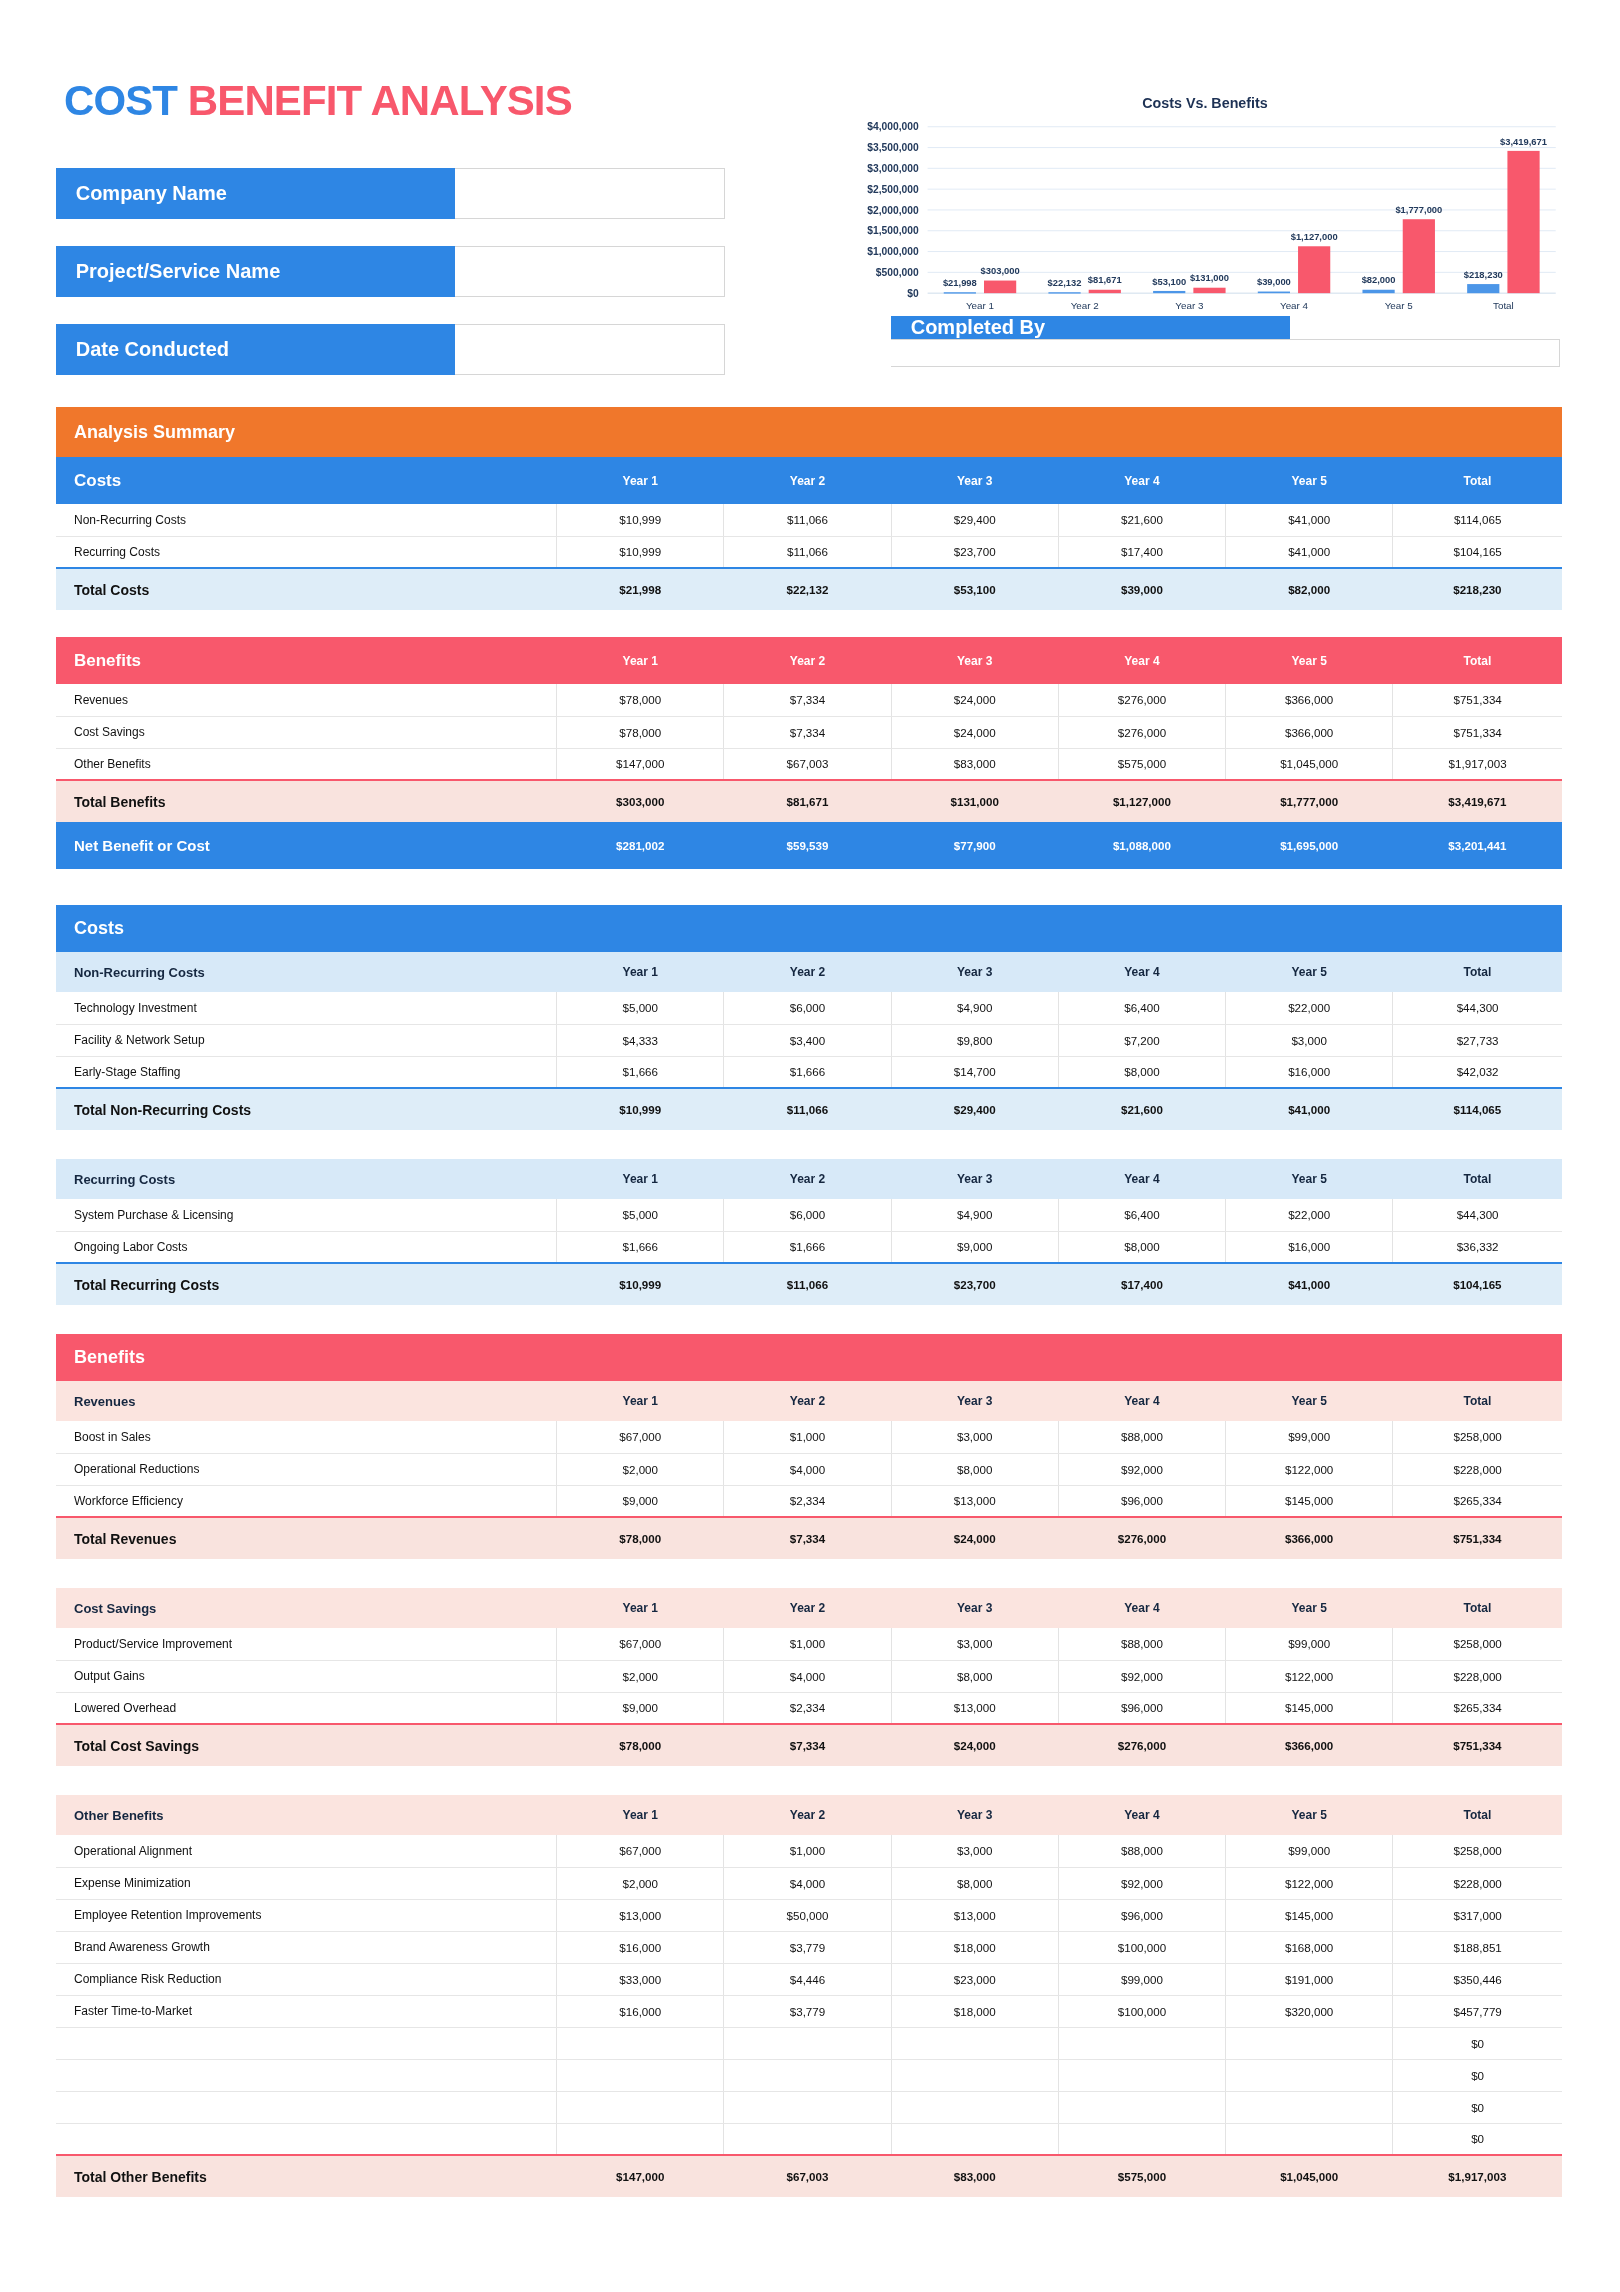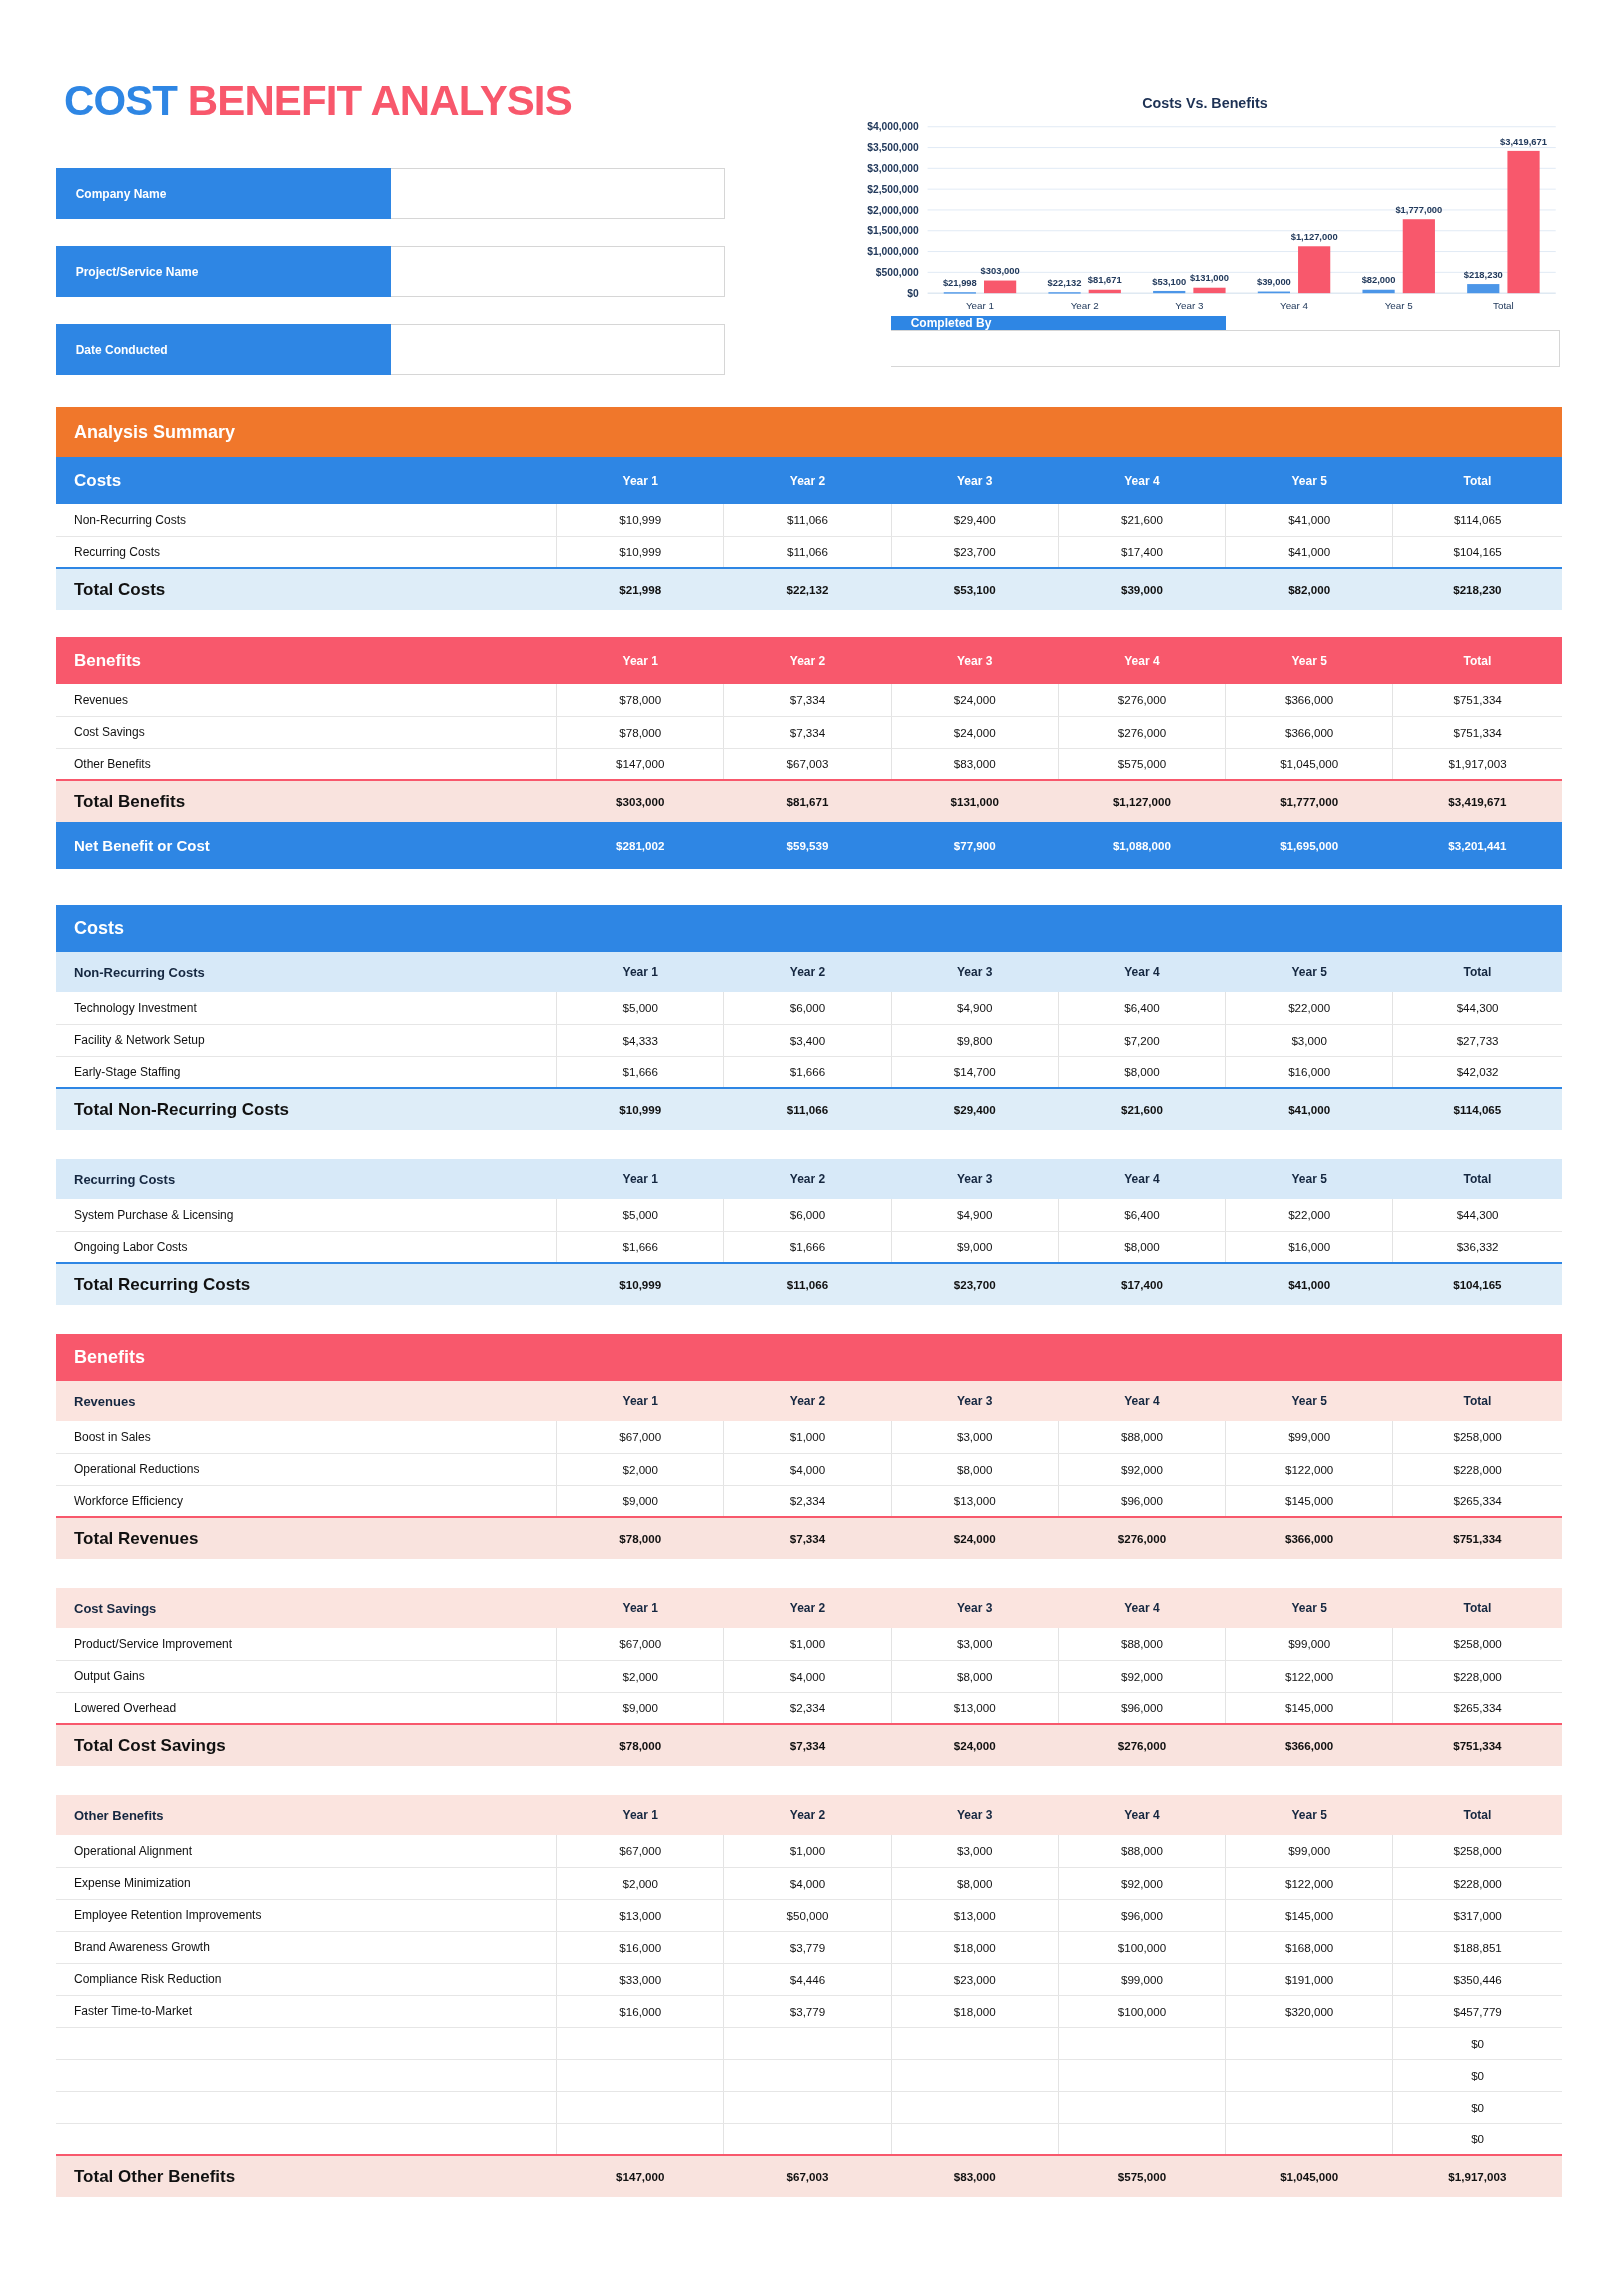--- a/index.html
+++ b/index.html
@@ -6,21 +6,21 @@
   body{font-family:"Liberation Sans","DejaVu Sans",sans-serif;color:#111;}
   .page{position:relative;width:1620px;height:2293px;background:#fff;overflow:hidden;}
 
   
   .topzone{position:absolute;top:0;left:0;width:1620px;height:407px;}
   .doc-title{position:absolute;left:64px;top:77px;font-size:42px;font-weight:800;letter-spacing:-0.9px;white-space:nowrap;}
   .doc-title .t-blue{color:#2E86E4;}
   .doc-title .t-red{color:#F8586C;margin-top:20px;}
 
   .field{position:absolute;display:flex;width:669px;height:51px;}
-  .field .flabel{width:335px;background:#2E86E4;color:#fff;font-size:12px;font-weight:bold;display:flex;align-items:center;padding-left:19.7px;box-sizing:border-box;}
+  .field .flabel{width:399px;background:#2E86E4;color:#fff;font-size:20px;font-weight:bold;display:flex;align-items:center;padding-left:19.7px;box-sizing:border-box;}
   .field .fvalue{flex:1;background:#fff;border:0.9px solid #d6d6d6;border-left:none;box-sizing:border-box;}
   #field-company{left:56px;top:168px;}
   #field-project{left:56px;top:246px;}
   #field-date{left:56px;top:324px;}
   #field-completed{left:891px;top:316px;flex-direction:column;}
 
   
   .chart{position:absolute;left:851px;top:59px;width:708px;}
   .chart-title{margin:36px 0 5.4px 0;text-align:center;font-size:14.3px;font-weight:bold;color:#1d3154;}
   .chart svg{display:block;}
@@ -45,21 +45,21 @@
   tr.subhead.light-blue th{background:#D7E9F8;color:#152740;height:40px;}
   tr.subhead.light-red th{background:#FBE4DF;color:#152740;height:40px;}
   tr.subhead.light-blue th.label,tr.subhead.light-red th.label{font-size:13px;}
 
   tr.data-row td{height:32px;background:#fff;border-bottom:0.9px solid #e6e6e6;border-right:0.9px solid #e3e3e3;font-size:11.6px;}
   tr.data-row td:last-child{border-right:none;}
   tr.data-row td.label{text-align:left;padding-left:18px;font-size:12px;border-right:0.9px solid #e3e3e3;}
   td.val{text-align:center;}
 
   tr.total td{height:42px;font-weight:bold;font-size:11.6px;}
-  tr.total td.label{text-align:left;padding-left:18px;font-size:17px;}
+  tr.total td.label{text-align:left;padding-left:18px;font-size:14px;}
   tr.total.total-blue td{background:#DEEDF8;border-top:2.7px solid #2E86E4;color:#111;}
   tr.total.total-pink td{background:#F9E3DE;border-top:2.7px solid #F8586C;color:#111;}
   tr.total.net-blue td{background:#2E86E4;color:#fff;height:47px;}
   tr.total.net-blue td.label{font-size:15px;}
 </style>
 </head>
 <body>
 
 <div class="page">
 

